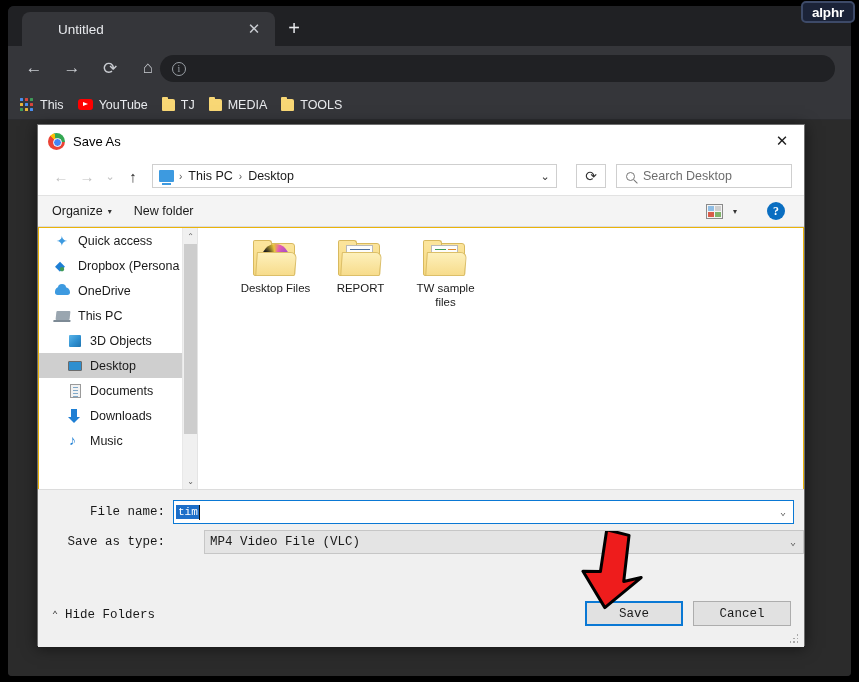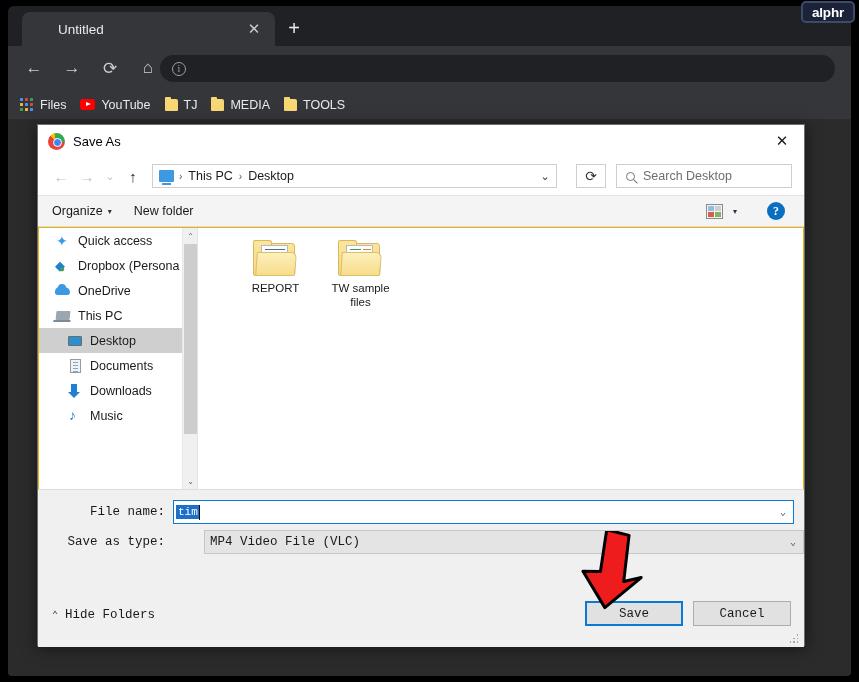--- a/index.html
+++ b/index.html
@@ -431,21 +431,21 @@
           <i style="background:#4a8ef0"></i>
             <i style="background:#d8463c"></i>
             <i style="background:#3f9b58"></i>
           <i style="background:#e8b63a"></i>
             <i style="background:#4a8ef0"></i>
             <i style="background:#d8463c"></i>
           <i style="background:#3f9b58"></i>
             <i style="background:#e8b63a"></i>
             <i style="background:#4a8ef0"></i>
         </span>
-        <span class="bm-label">Files</span>
+        <span class="bm-label">This</span>
       </div>
       <div class="bm">
         <span class="yt"></span>
         <span class="bm-label">YouTube</span>
       </div>
       <div class="bm">
         <span class="folder-bm"></span>
         <span class="bm-label">TJ</span>
       </div>
       <div class="bm">
@@ -527,20 +527,26 @@
             <span class="ico-cloud"></span>
           </span>
         <span>OneDrive</span>
       </div>
       <div class="side-item">
         <span class="side-ico">
             <span class="ico-pc"></span>
           </span>
         <span>This PC</span>
       </div>
+      <div class="side-item indent">
+        <span class="side-ico">
+            <span class="ico-cube"></span>
+          </span>
+        <span>3D Objects</span>
+      </div>
       <div class="side-item indent selected">
         <span class="side-ico">
             <span class="ico-desktop"></span>
           </span>
         <span>Desktop</span>
       </div>
       <div class="side-item indent">
         <span class="side-ico">
             <span class="ico-doc"></span>
           </span>
@@ -561,20 +567,30 @@
     </div>
 
     <div class="side-scroll">
       <div class="sb-arrow up">⌃</div>
       <div class="sb-thumb"></div>
       <div class="sb-arrow dn">⌄</div>
     </div>
     <div class="side-divider"></div>
 
     <div class="filelist">
+      <div class="file-item">
+        <span class="folder-ico">
+          <span class="folder-back"></span>
+          <span class="folder-content">
+              <span class="thumb-disc"></span>
+            </span>
+          <span class="folder-front"></span>
+        </span>
+        <span class="file-label">Desktop Files</span>
+      </div>
       <div class="file-item">
         <span class="folder-ico">
           <span class="folder-back"></span>
           <span class="folder-content">
               <span class="thumb-lines">
             <i style="top:3px"></i>
                 <i style="top:6px"></i>
                 <i style="top:9px"></i>
                 <i style="top:12px"></i>
             <i style="top:15px"></i>

